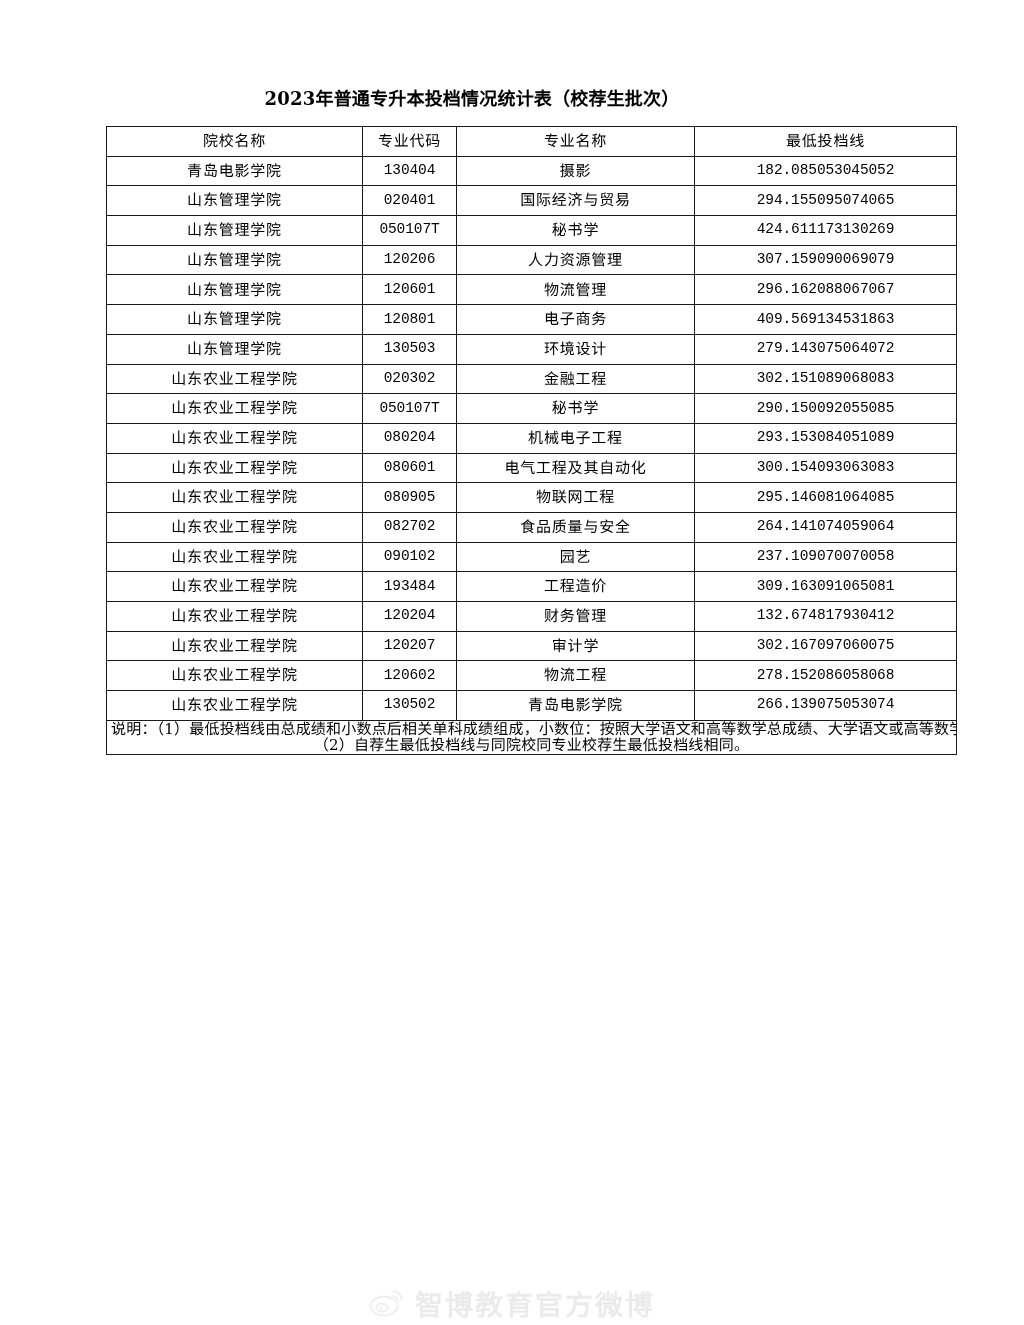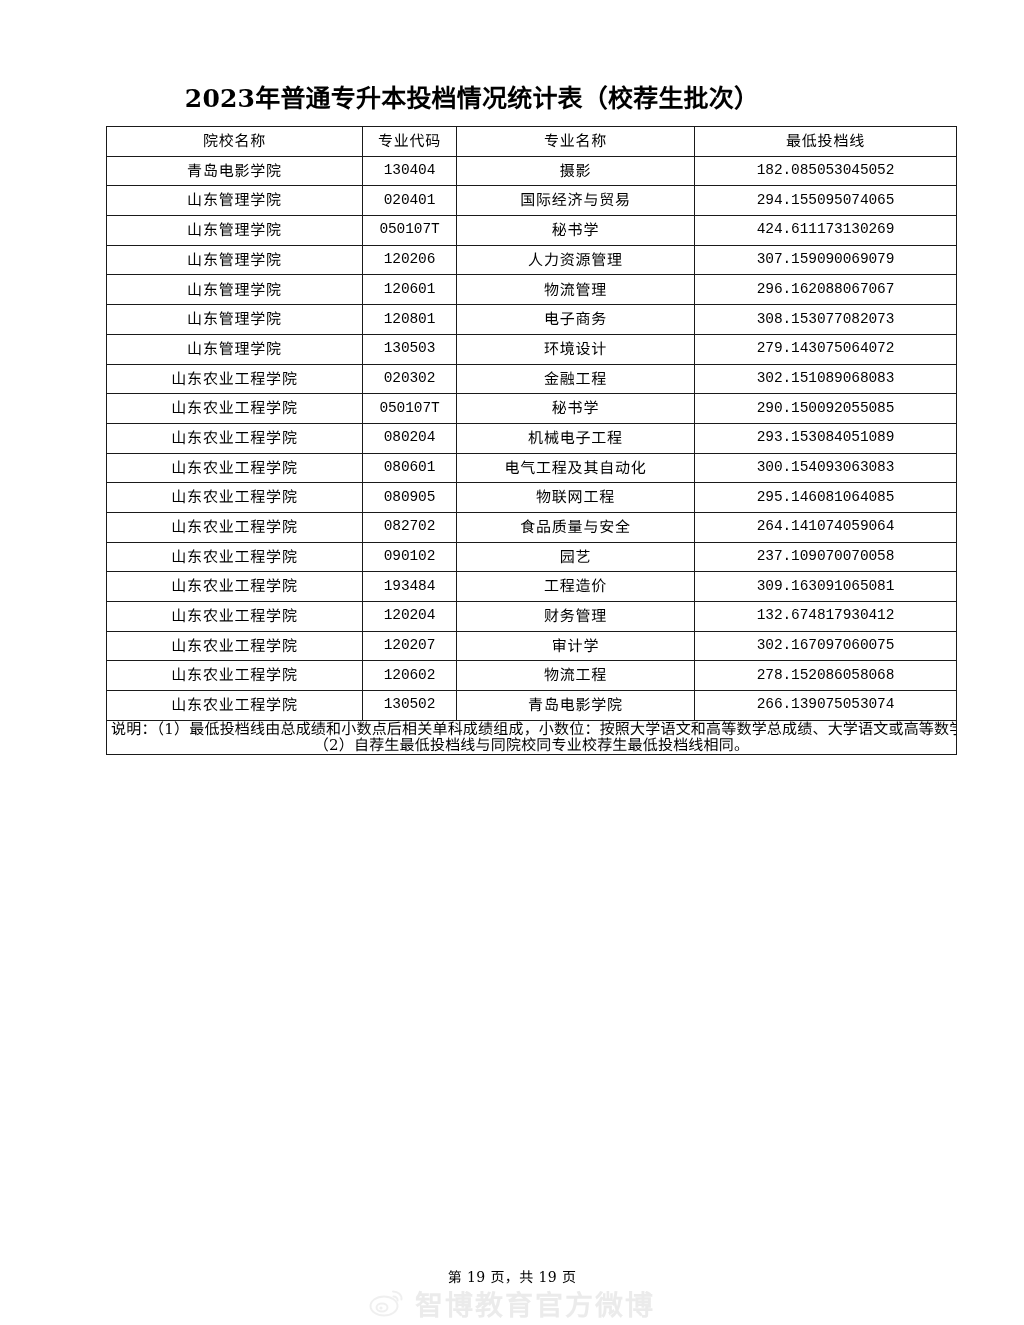--- a/index.html
+++ b/index.html
@@ -25,21 +25,21 @@
     height: 1325px;
   }
 
   
   .doc-title {
     position: absolute;
     left: 0;
     top: 83px;
     width: 944px;
     text-align: center;
-    font-size: 25px;
+    font-size: 18px;
     font-weight: bold;
     letter-spacing: 0.2px;
     line-height: 32px;
     white-space: nowrap;
     font-family: "DejaVu Serif", "Liberation Serif", serif;
   }
 
   
   .table-wrap {
     position: absolute;
@@ -195,21 +195,21 @@
           <tr>
             <td class="school-cell">山东管理学院</td>
             <td class="code-cell">120601</td>
             <td class="major-cell">物流管理</td>
             <td class="score-cell">296.162088067067</td>
           </tr>
           <tr>
             <td class="school-cell">山东管理学院</td>
             <td class="code-cell">120801</td>
             <td class="major-cell">电子商务</td>
-            <td class="score-cell">308.153077082073</td>
+            <td class="score-cell">409.569134531863</td>
           </tr>
           <tr>
             <td class="school-cell">山东管理学院</td>
             <td class="code-cell">130503</td>
             <td class="major-cell">环境设计</td>
             <td class="score-cell">279.143075064072</td>
           </tr>
           <tr>
             <td class="school-cell">山东农业工程学院</td>
             <td class="code-cell">020302</td>
@@ -287,21 +287,20 @@
         <tr>
           <td class="footnote-cell" colspan="4">
             <span class="footnote-line">说明：（1）最低投档线由总成绩和小数点后相关单科成绩组成，小数位：按照大学语文和高等数学总成绩、大学语文或高等数学单科最高成绩、英语（政治）单科成绩、计算机单科成绩的顺序拼接组成。</span>
             <span class="footnote-line">（2）自荐生最低投档线与同院校同专业校荐生最低投档线相同。</span>
           </td>
         </tr>
       </tfoot>
     </table>
   </div>
 
-  <div class="page-footer">第 19 页，共 19 页</div>
 
   <div class="watermark">
     <span class="wm-logo">
       <svg viewBox="0 0 36 30" width="36" height="30" aria-hidden="true">
         <ellipse cx="15" cy="18" rx="13.5" ry="9.5" fill="none" stroke="#c8c8c8" stroke-width="2"></ellipse>
         <ellipse cx="13" cy="19.5" rx="5.5" ry="4" fill="none" stroke="#c8c8c8" stroke-width="2"></ellipse>
         <circle cx="12" cy="20" r="1.6" fill="#c8c8c8"></circle>
         <path d="M24 3.5 C29 3.5 33 7 32.5 11.5" fill="none" stroke="#c8c8c8" stroke-width="2" stroke-linecap="round"></path>
         <path d="M24.5 8.5 C27 8.5 28.8 10.3 28.6 12.6" fill="none" stroke="#c8c8c8" stroke-width="2" stroke-linecap="round"></path>
       </svg>

